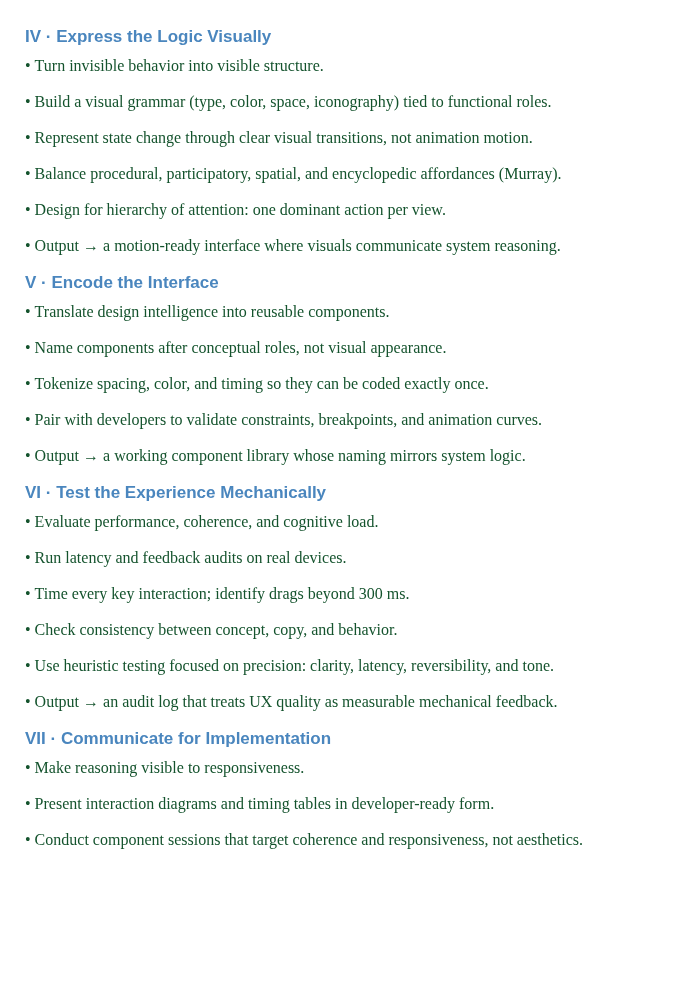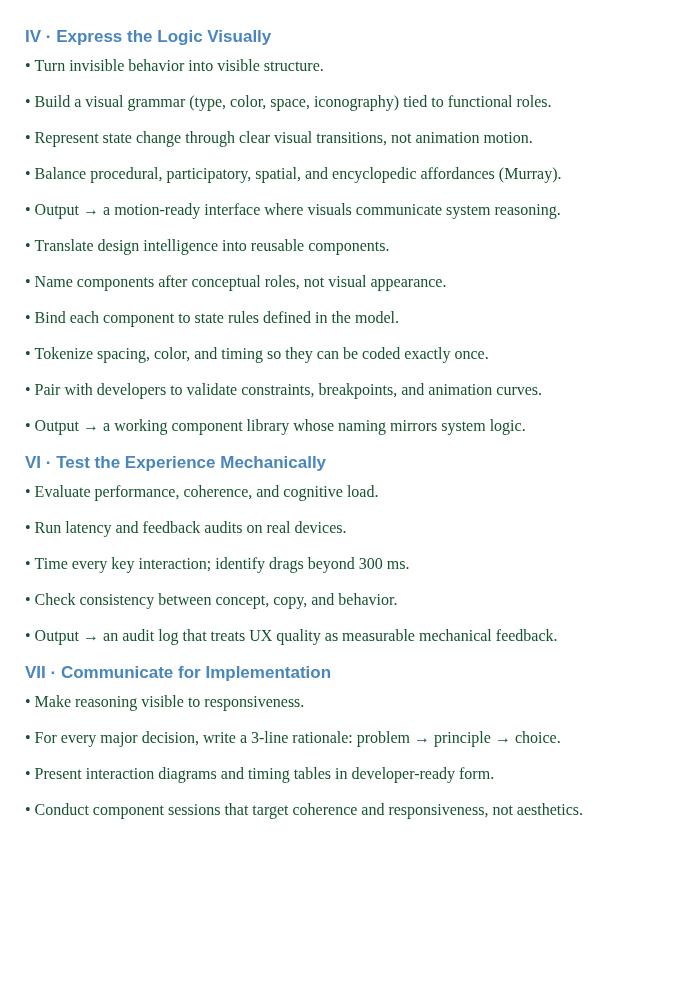--- a/index.html
+++ b/index.html
@@ -47,49 +47,50 @@
 
 <div class="page">
 
   <section class="doc-section">
     <h2 class="section-heading">IV · Express the Logic Visually</h2>
     <ul class="bullet-list">
       <li class="bullet-item">Turn invisible behavior into visible structure.</li>
       <li class="bullet-item">Build a visual grammar (type, color, space, iconography) tied to functional roles.</li>
       <li class="bullet-item">Represent state change through clear visual transitions, not animation motion.</li>
       <li class="bullet-item">Balance procedural, participatory, spatial, and encyclopedic affordances (Murray).</li>
+      <li class="bullet-item">Design for hierarchy of attention: one dominant action per view.</li>
       <li class="bullet-item">Output → a motion-ready interface where visuals communicate system reasoning.</li>
     </ul>
   </section>
 
   <section class="doc-section">
+    <h2 class="section-heading">V · Encode the Interface</h2>
     <ul class="bullet-list">
       <li class="bullet-item">Translate design intelligence into reusable components.</li>
       <li class="bullet-item">Name components after conceptual roles, not visual appearance.</li>
-      <li class="bullet-item">Bind each component to state rules defined in the model.</li>
       <li class="bullet-item">Tokenize spacing, color, and timing so they can be coded exactly once.</li>
       <li class="bullet-item">Pair with developers to validate constraints, breakpoints, and animation curves.</li>
       <li class="bullet-item">Output → a working component library whose naming mirrors system logic.</li>
     </ul>
   </section>
 
   <section class="doc-section">
     <h2 class="section-heading">VI · Test the Experience Mechanically</h2>
     <ul class="bullet-list">
       <li class="bullet-item">Evaluate performance, coherence, and cognitive load.</li>
       <li class="bullet-item">Run latency and feedback audits on real devices.</li>
       <li class="bullet-item">Time every key interaction; identify drags beyond 300 ms.</li>
       <li class="bullet-item">Check consistency between concept, copy, and behavior.</li>
+      <li class="bullet-item">Use heuristic testing focused on precision: clarity, latency, reversibility, and tone.</li>
       <li class="bullet-item">Output → an audit log that treats UX quality as measurable mechanical feedback.</li>
     </ul>
   </section>
 
   <section class="doc-section">
     <h2 class="section-heading">VII · Communicate for Implementation</h2>
     <ul class="bullet-list">
       <li class="bullet-item">Make reasoning visible to responsiveness.</li>
-      <li class="bullet-item">For every major decision, write a 3-line rationale: problem → principle → choice.</li>
       <li class="bullet-item">Present interaction diagrams and timing tables in developer-ready form.</li>
       <li class="bullet-item">Conduct component sessions that target coherence and responsiveness, not aesthetics.</li>
     </ul>
   </section>
 
 </div>
 
 </body></html>

